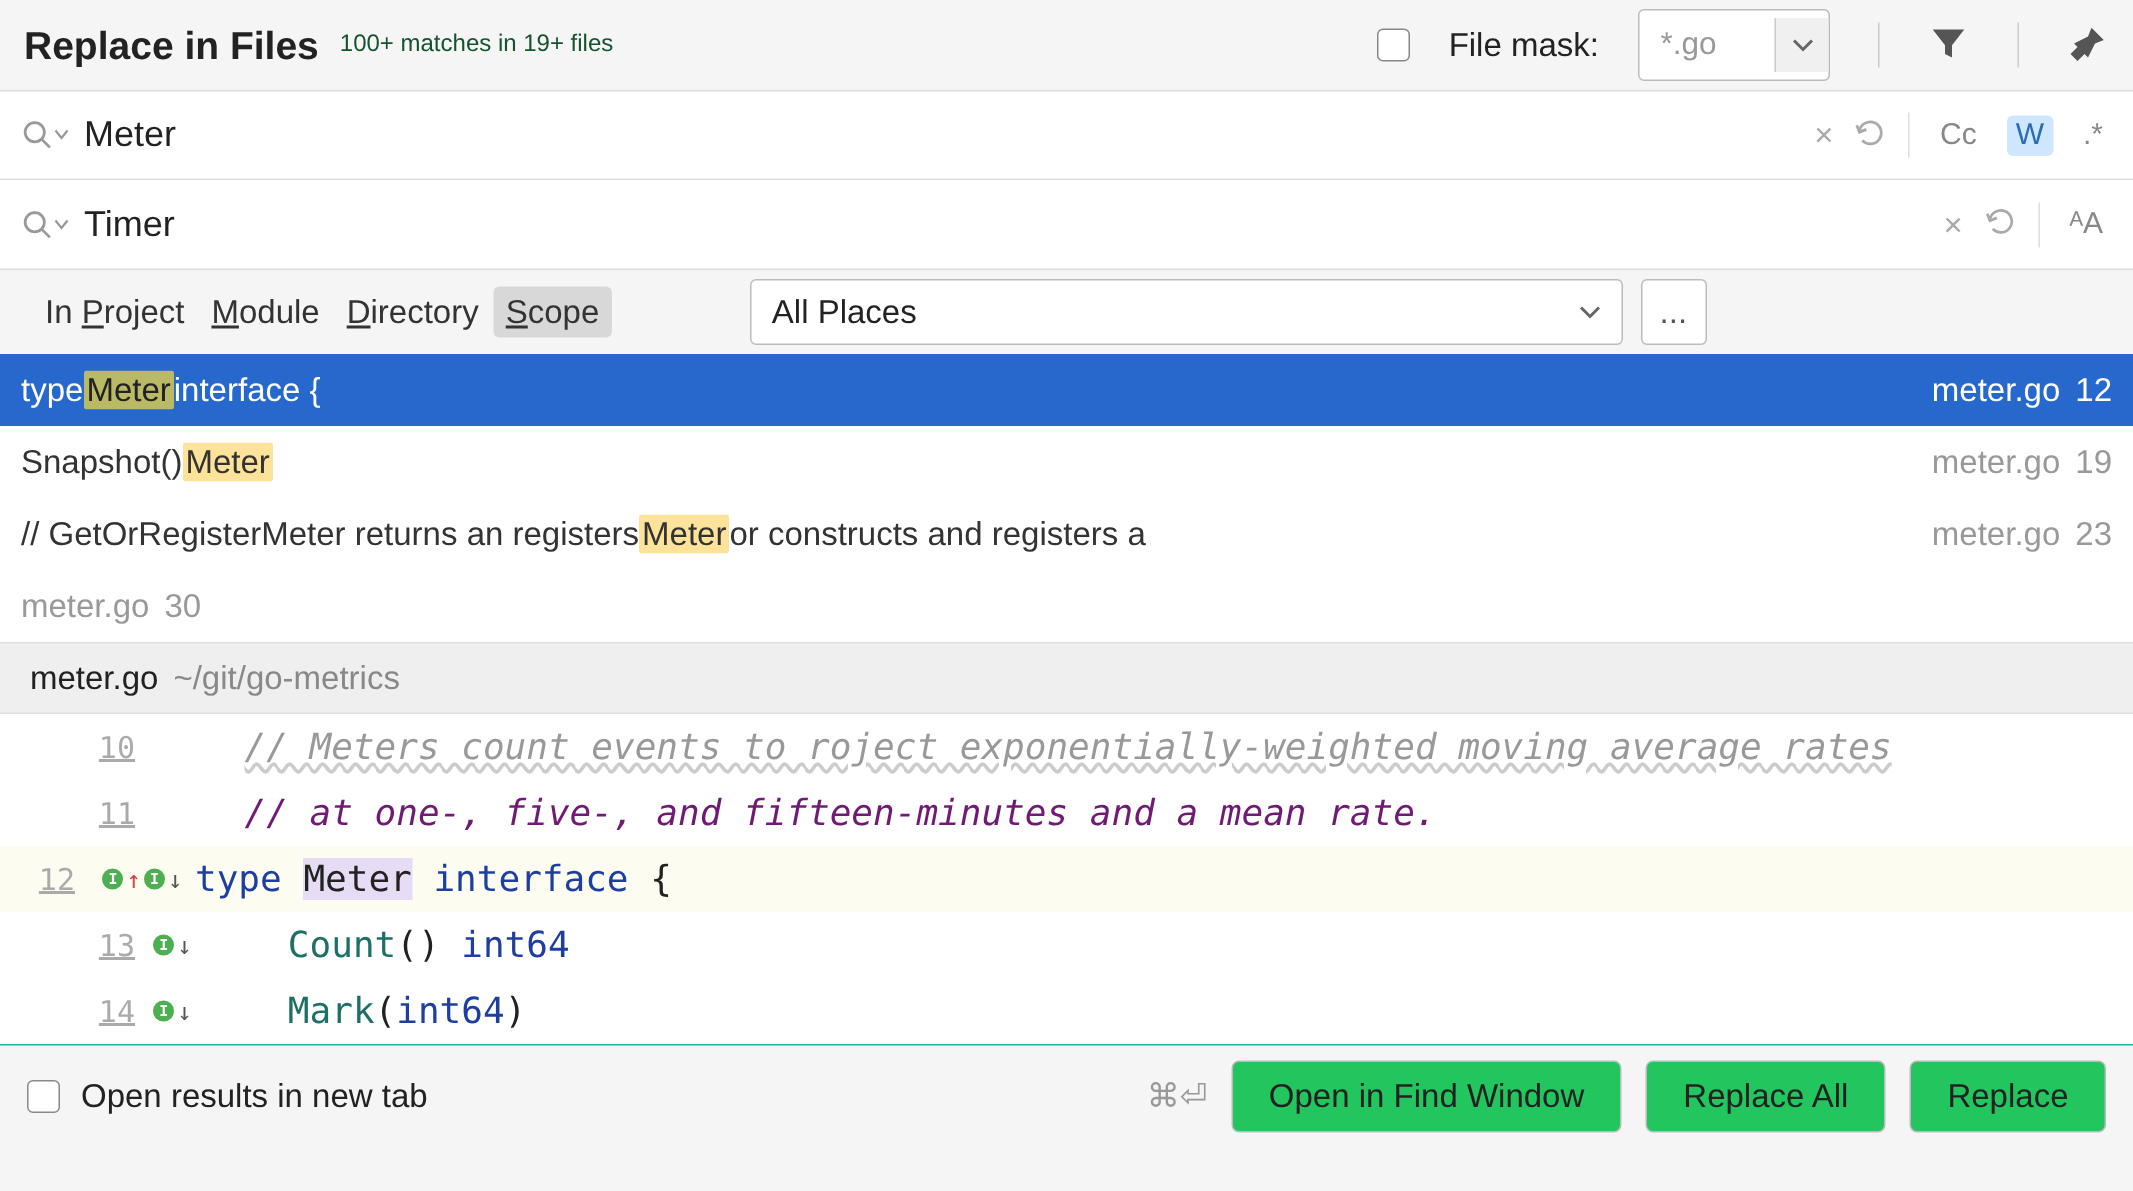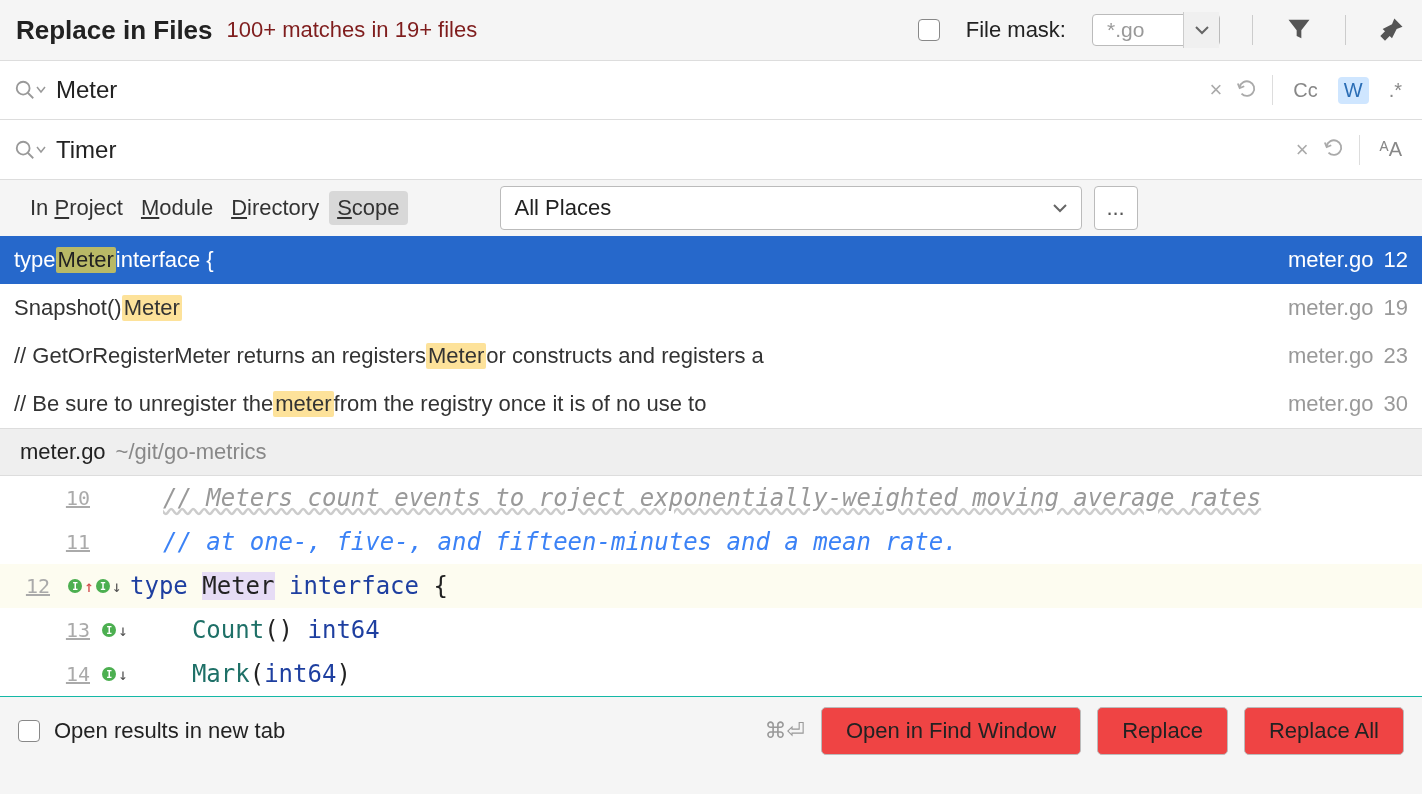--- a/index.html
+++ b/index.html
@@ -20,22 +20,22 @@
     padding: 10px 16px 10px 16px;
     background: #f5f5f5;
     height: 60px;
   }
   .header-title {
     font-size: 26px;
     font-weight: 600;
     margin-right: 14px;
   }
   .header-subtitle {
-    font-size: 22px;
-    color: #7f1d1d;
+    font-size: 16px;
+    color: #14532d;
   }
   .header-right {
     margin-left: auto;
     display: flex;
     align-items: center;
     gap: 26px;
   }
   .checkbox {
     width: 22px;
     height: 22px;
@@ -46,21 +46,21 @@
   .file-mask-label {
     font-size: 22px;
     color: #222;
   }
   .file-mask-select {
     display: flex;
     align-items: center;
     border: 1px solid #bbb;
     border-radius: 4px;
     background: #fff;
-    height: 32px;
+    height: 48px;
   }
   .file-mask-select .value {
     color: #999;
     font-size: 21px;
     padding: 0 14px;
     min-width: 90px;
   }
   .file-mask-select .chev {
     width: 36px;
     height: 36px;
@@ -294,21 +294,21 @@
   .code-line.highlight-line {
     background: #fdfcf0;
   }
   .code-line.dimmed .code-text {
     color: #999;
     font-style: italic;
     text-decoration-line: underline;
     text-decoration-style: wavy;
     text-decoration-color: #ccc;
   }
-  .comment { color: #3b82f6; font-style: italic; }
+  .comment { color: #701a75; font-style: italic; }
   .kw { color: #1e3fa0; }
   .type { color: #1e7067; }
   .ident-hl { background: #e6dcf5; }
   .indent-guide {
     border-left: 1px solid #ddd;
     padding-left: 28px;
     margin-left: 4px;
     display: inline-block;
   }
 
@@ -330,21 +330,21 @@
     display: flex;
     align-items: center;
     gap: 16px;
   }
   .shortcut {
     color: #999;
     font-size: 22px;
   }
   .btn {
     border: 1px solid #bbb;
-    background: #ef4444;
+    background: #22c55e;
     border-radius: 5px;
     padding: 10px 24px;
     font-size: 22px;
     color: #222;
   }
 </style>
 </head>
 <body>
 
 <div class="header">
@@ -468,25 +468,20 @@
       <span>// GetOrRegisterMeter returns an registers </span>
         <span class="hl">Meter</span>
         <span> or constructs and registers a</span>
     </span>
     <span class="result-right">
         <span>meter.go</span>
         <span>23</span>
       </span>
   </div>
   <div class="result-row">
-    <span class="result-left">
-      <span>// Be sure to unregister the </span>
-        <span class="hl">meter</span>
-        <span> from the registry once it is of no use to</span>
-    </span>
     <span class="result-right">
         <span>meter.go</span>
         <span>30</span>
       </span>
   </div>
 </div>
 
 <div class="preview-header">
   <span>meter.go</span>
   <span class="path">~/git/go-metrics</span>
@@ -530,16 +525,16 @@
     <span class="code-text"><span class="indent-guide"></span>  <span class="type">Mark</span><span>(</span><span class="kw">int64</span><span>)</span></span>
   </div>
 </div>
 
 <div class="footer">
   <span class="checkbox"></span>
   <span class="footer-label">Open results in new tab</span>
   <div class="footer-right">
     <span class="shortcut">⌘⏎</span>
     <button class="btn">Open in Find Window</button>
+    <button class="btn">Replace All</button>
     <button class="btn">Replace</button>
-    <button class="btn">Replace All</button>
   </div>
 </div>
 
 </body></html>

